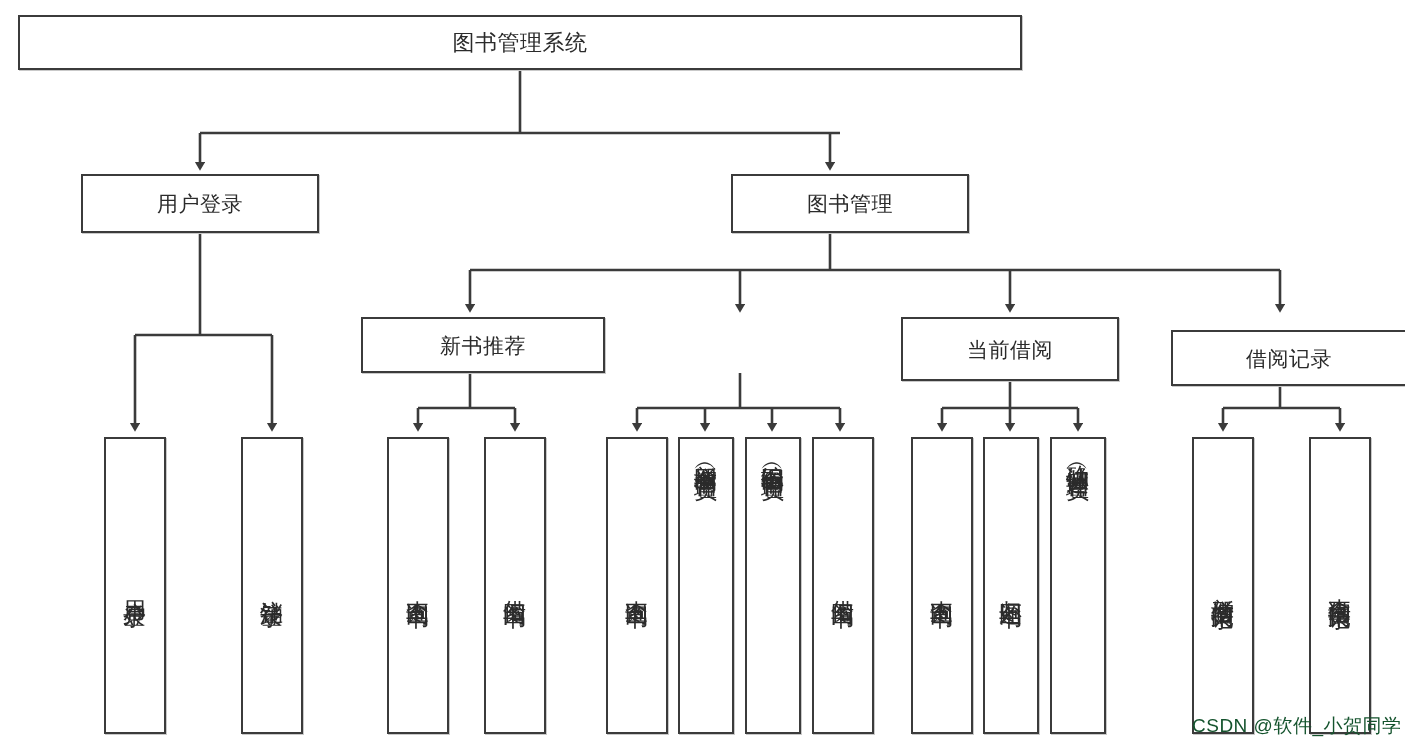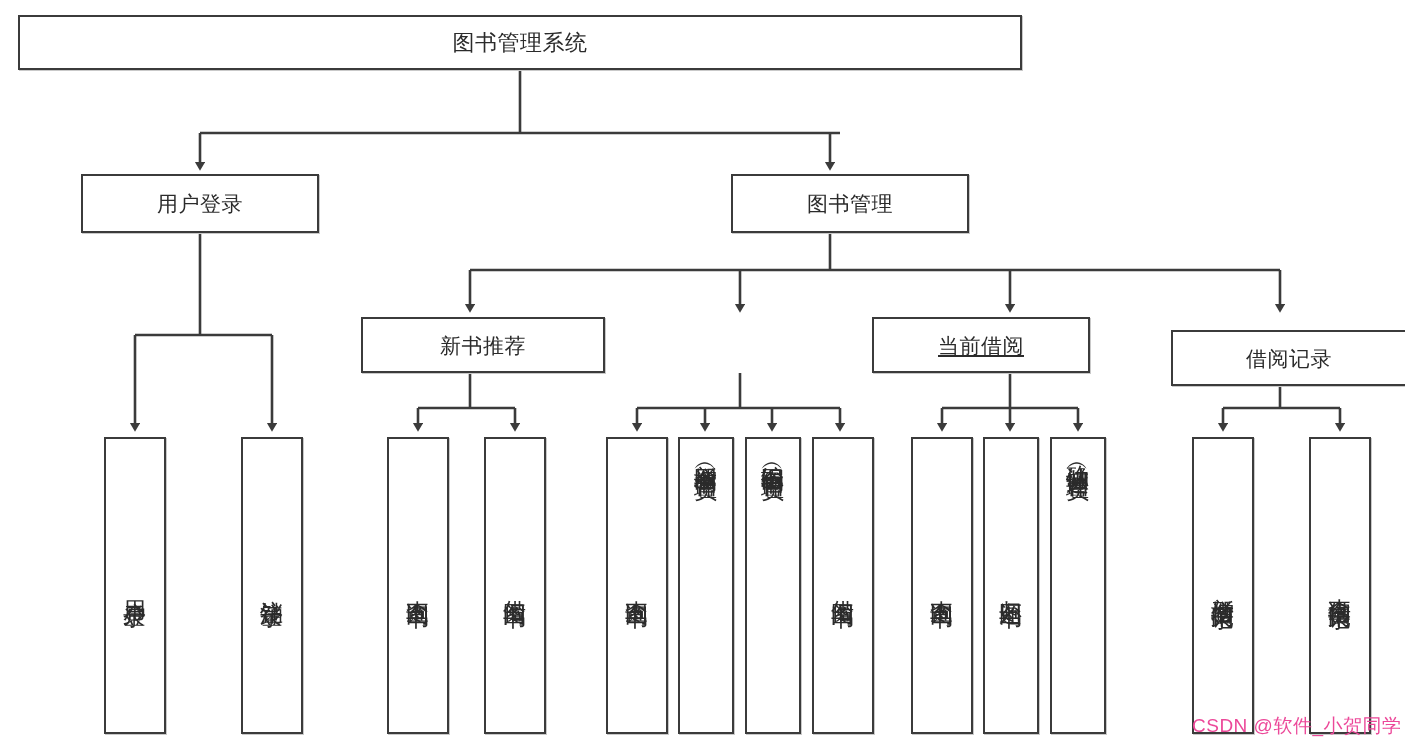--- a/index.html
+++ b/index.html
@@ -62,21 +62,21 @@
     letter-spacing: 2px;
     white-space: nowrap;
   }
   
   .node.vert.top-align {
     align-items: flex-start;
     padding-top: 8px;
   }
   .watermark {
     position: absolute;
-    color: #ec4899;
+    color: #14532d;
     font-size: 19px;
     white-space: nowrap;
     letter-spacing: 0.5px;
   }
 </style>
 </head>
 <body>
 
 <div id="canvas">
 
@@ -137,21 +137,21 @@
   <div class="node horiz" style="left:81px; top:174px; width:238px; height:59px;">
     <span class="label">用户登录</span>
   </div>
   <div class="node horiz" style="left:711px; top:174px; width:238px; height:59px;margin-left:20px;">
     <span class="label">图书管理</span>
   </div>
 
   <div class="node horiz" style="left:361px; top:317px; width:244px; height:56px;">
     <span class="label">新书推荐</span>
   </div>
-  <div class="node horiz" style="left:872px; top:317px; width:218px; height:56px;text-decoration:underline;">
+  <div class="node horiz" style="left:901px; top:317px; width:218px; height:64px;">
     <span class="label">当前借阅</span>
   </div>
   <div class="node horiz" style="left:1171px; top:317px; width:236px; height:56px;margin-top:13px;">
     <span class="label">借阅记录</span>
   </div>
 
   <div class="node vert" style="left:104px; top:437px; width:62px; height:297px;">
     <span class="label">用户登录</span>
   </div>
   <div class="node vert" style="left:241px; top:437px; width:62px; height:297px;">

